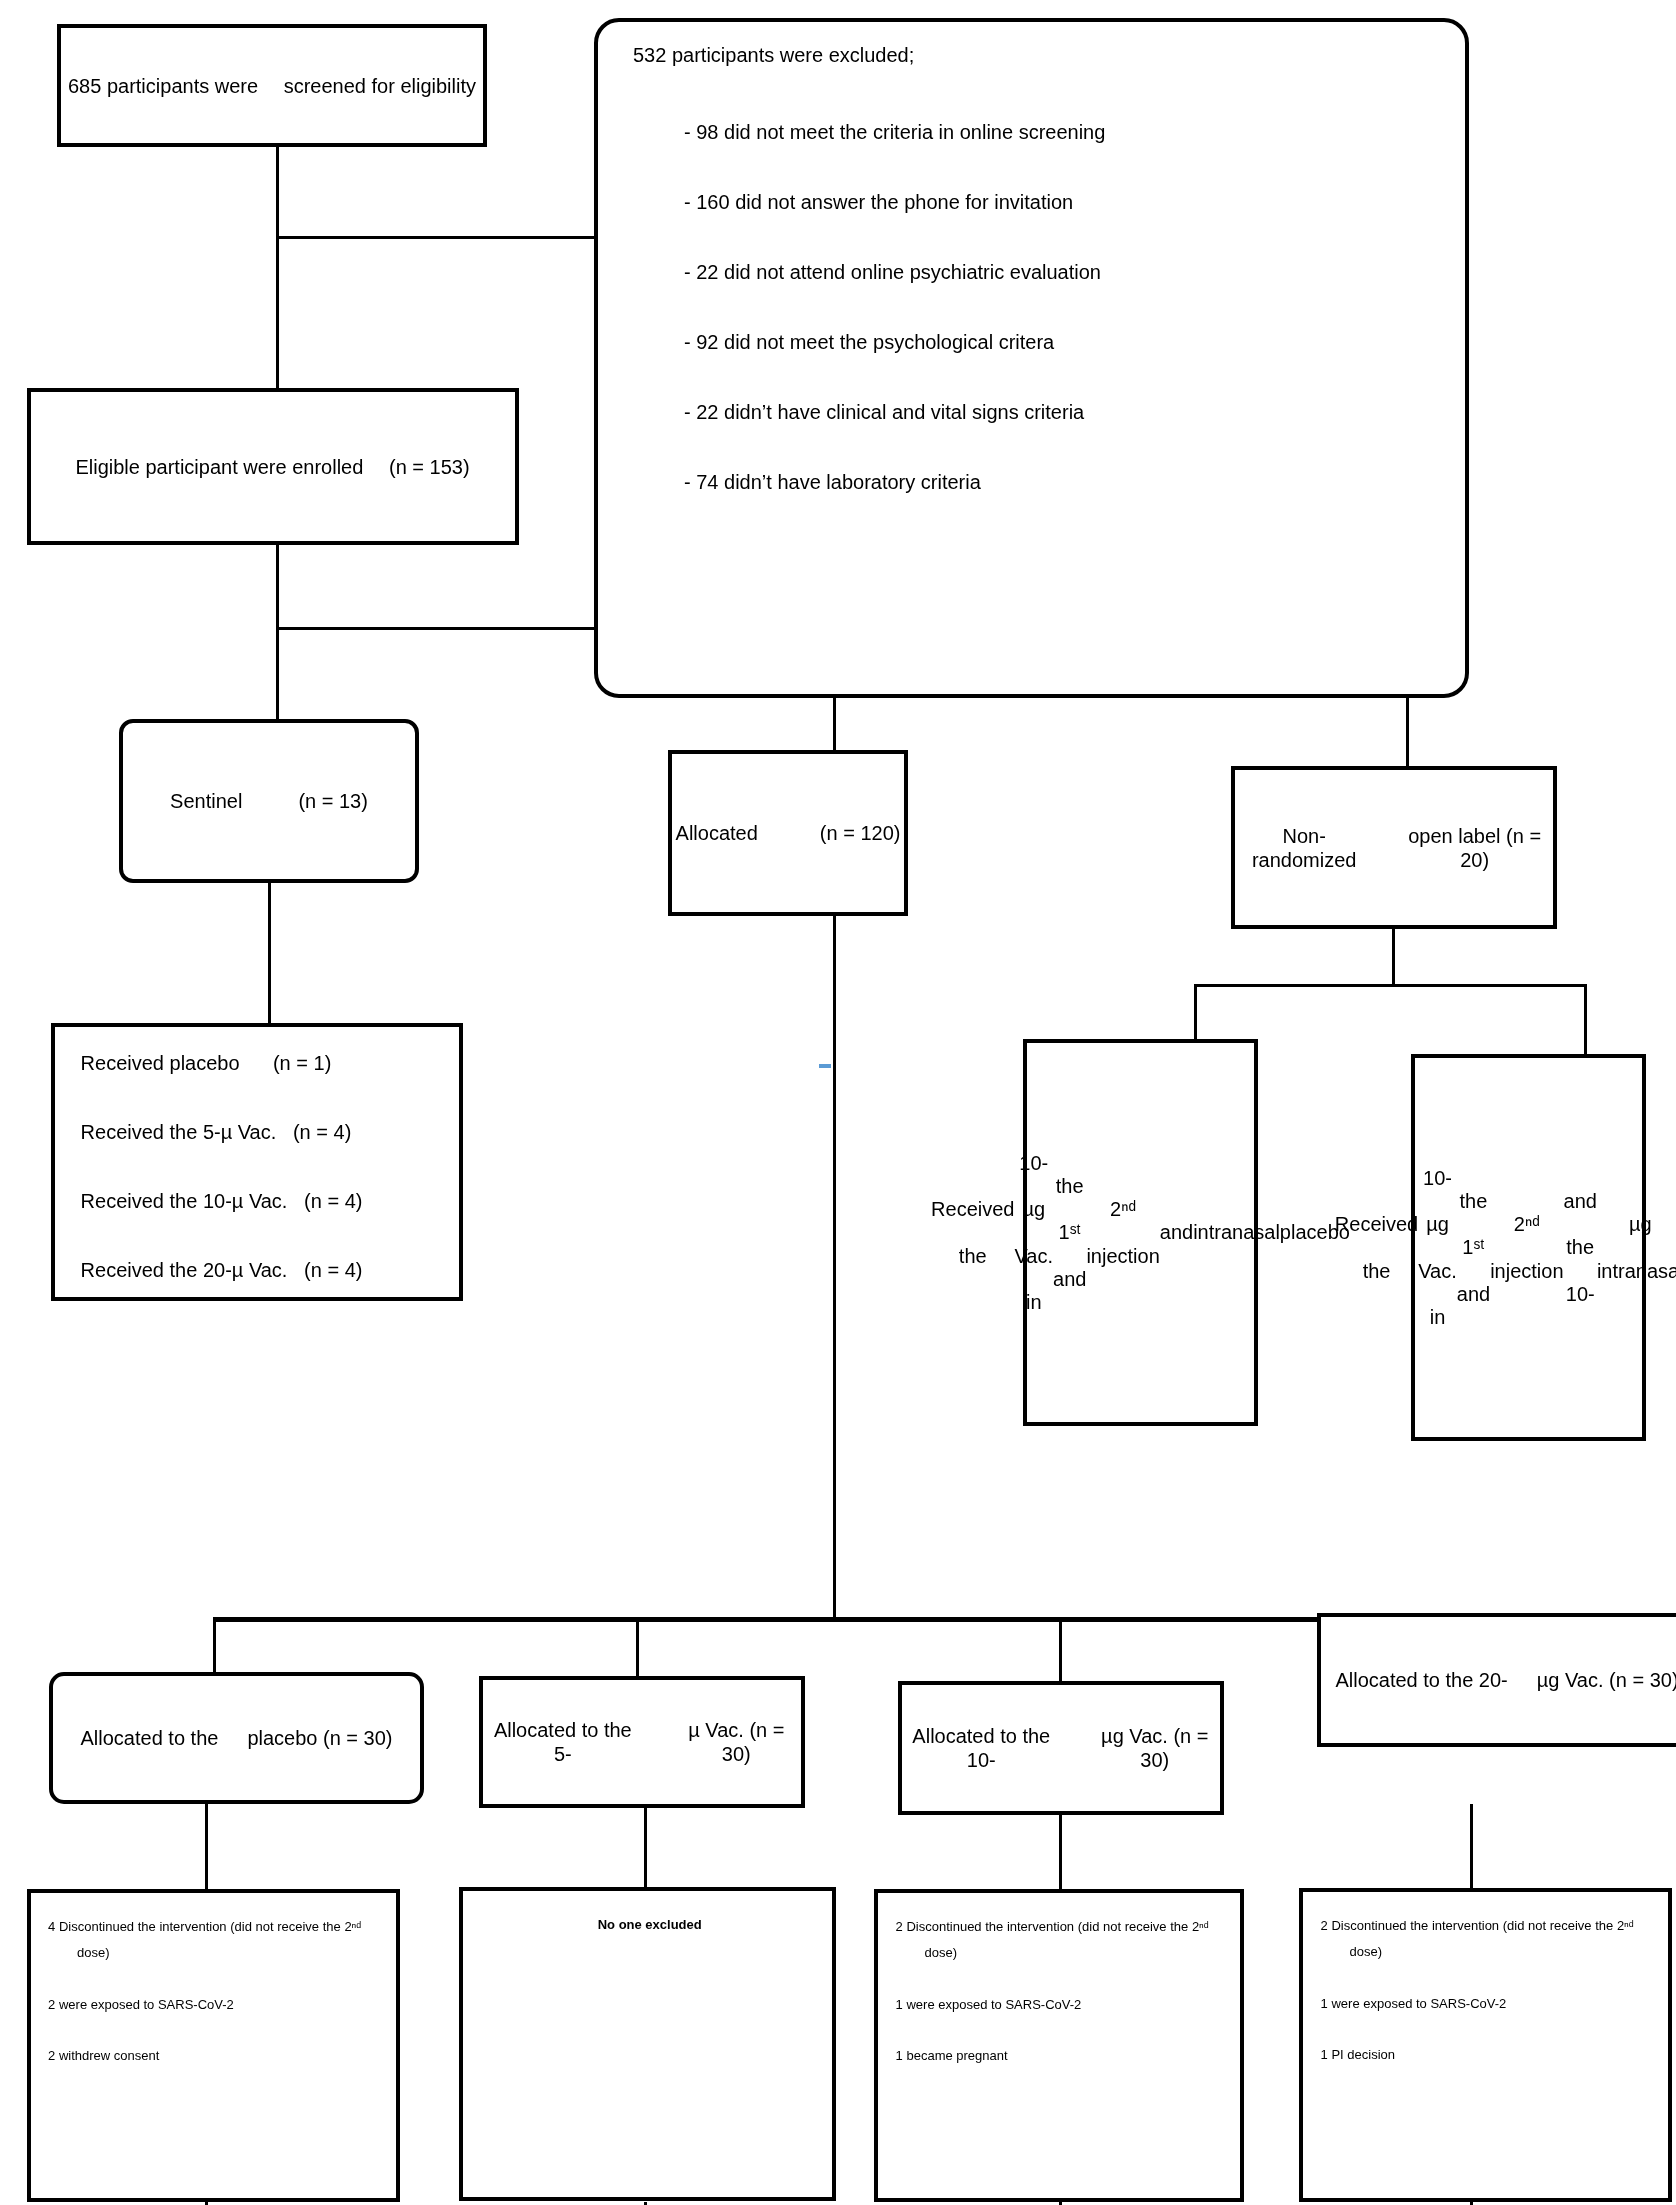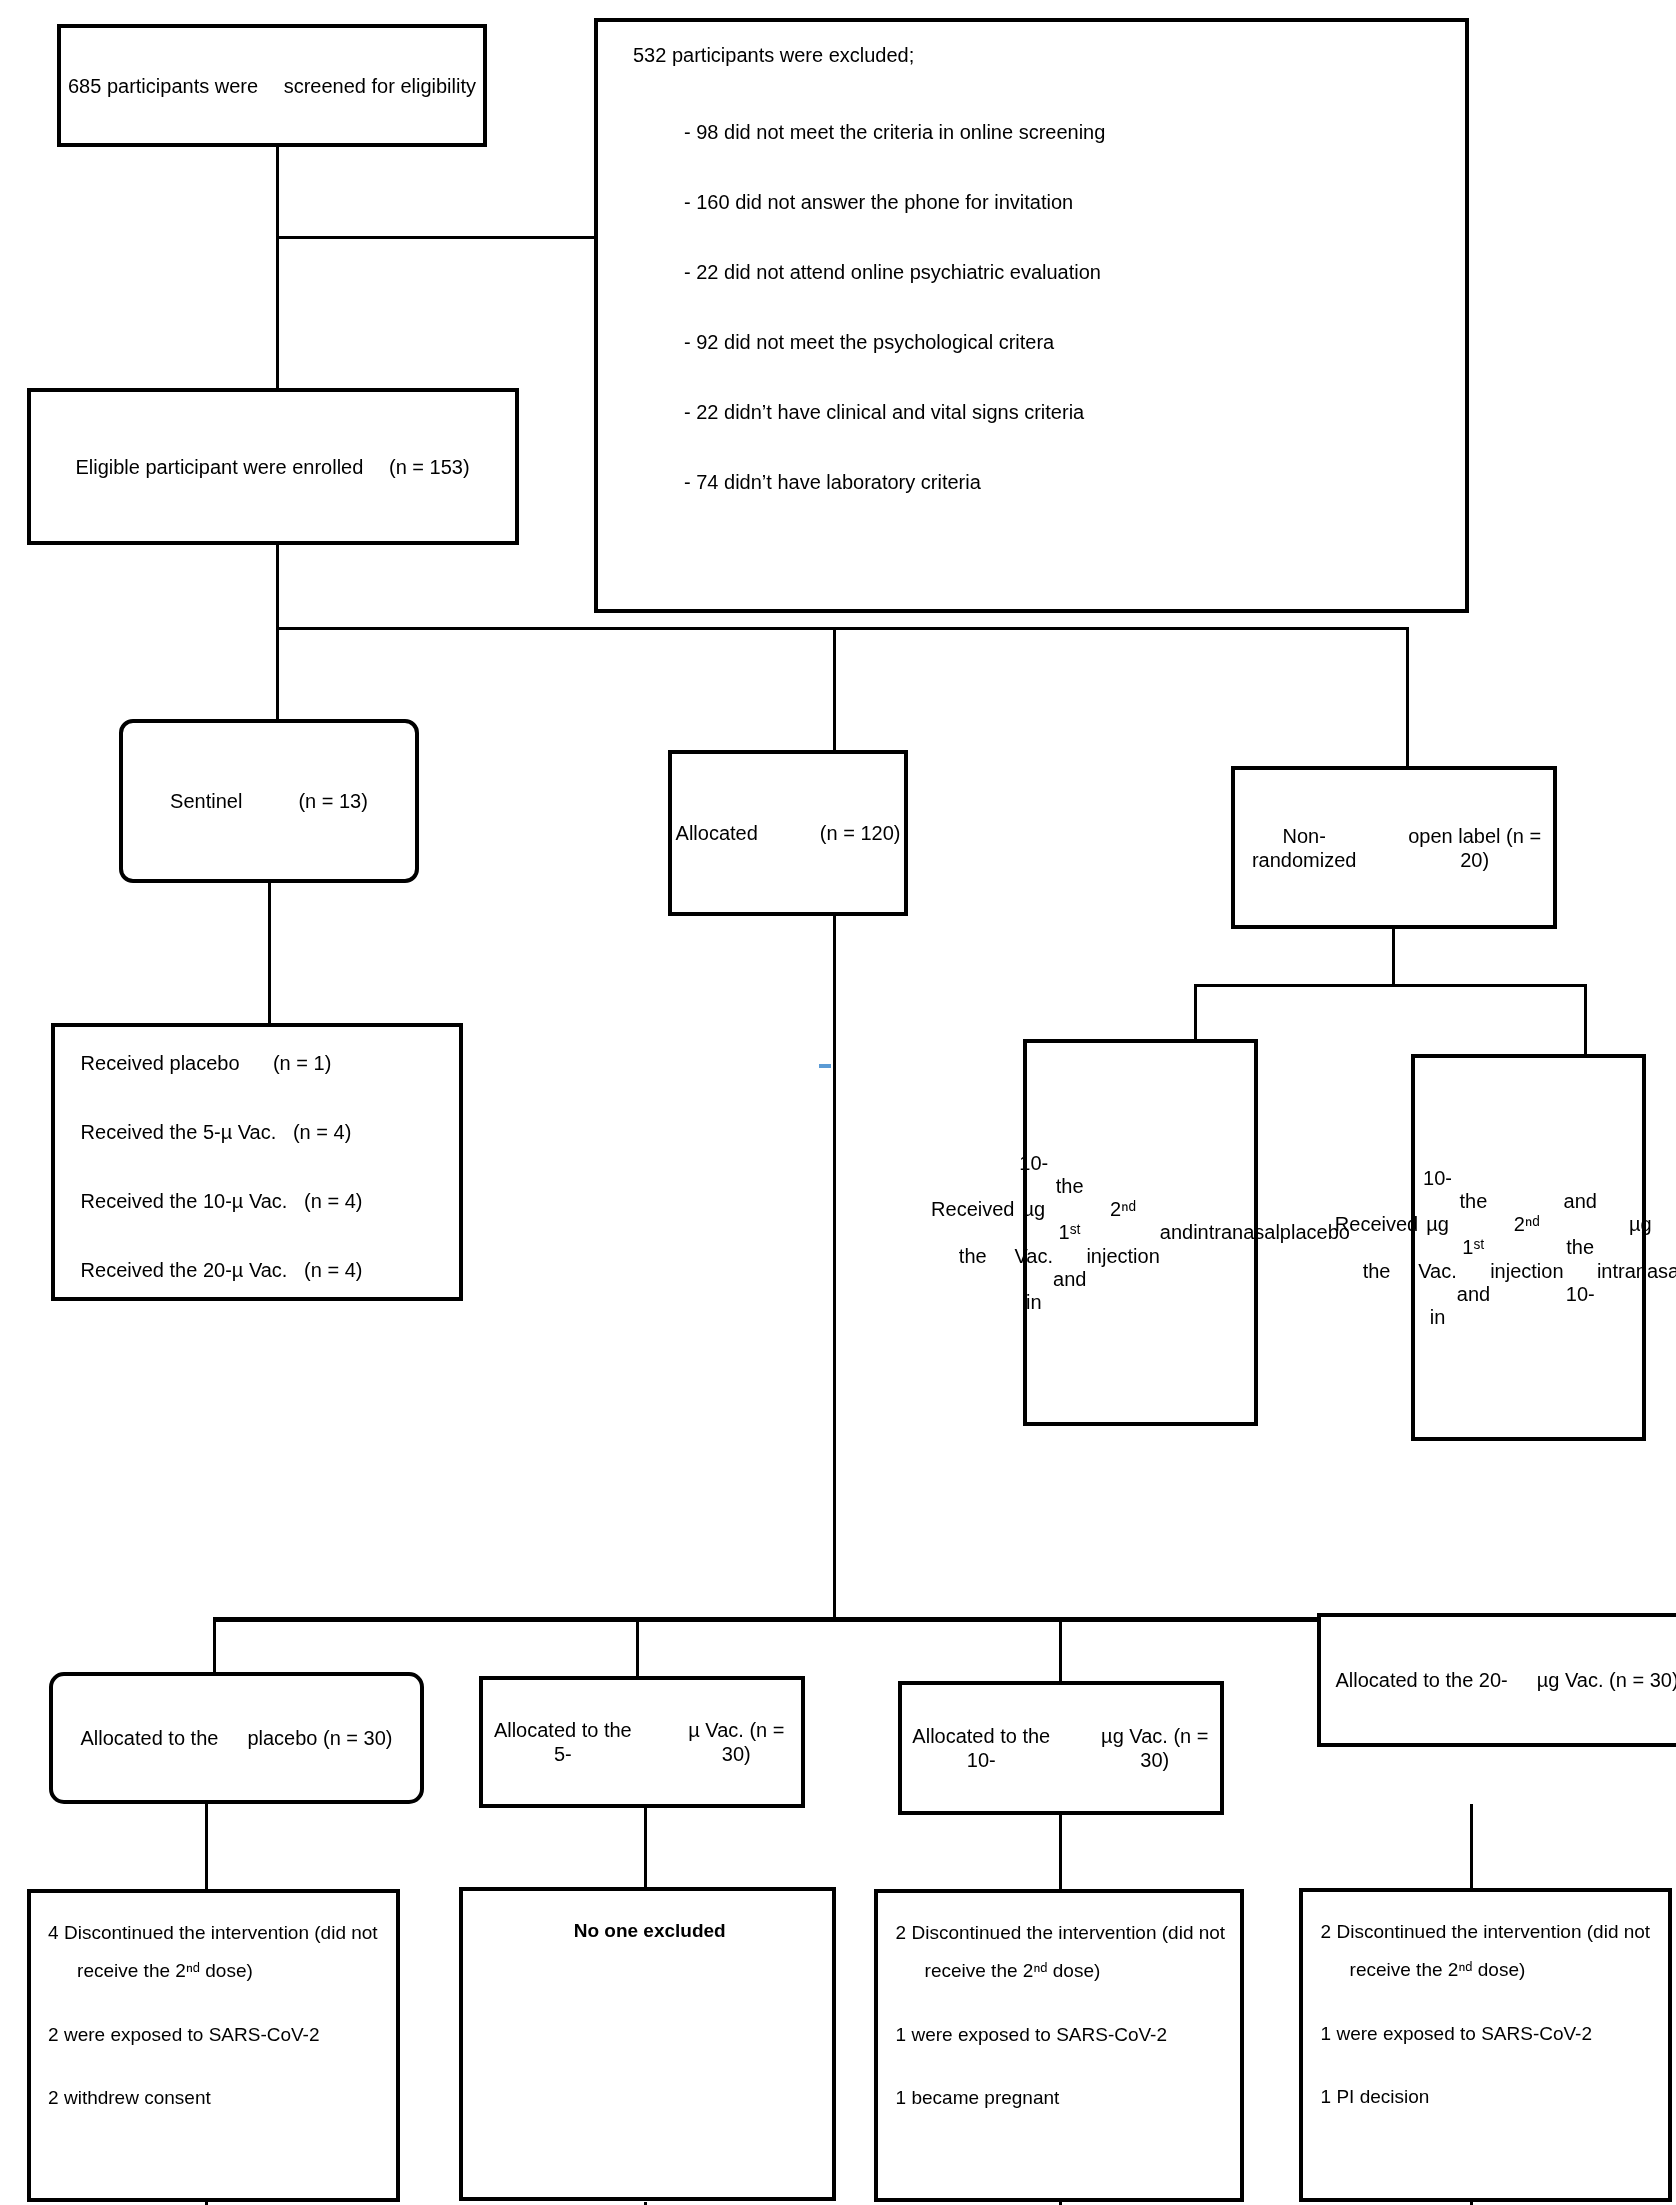--- a/index.html
+++ b/index.html
@@ -31,21 +31,21 @@
   
   .exc-title{margin:21px 8.8px 53px 35px;}
   .exc-item{margin:0 8.8px 46px 86px;}
   
   .recv-item{white-space:pre-wrap;margin:0 4.4px 45px 25.6px;}
   
   .ol-line{line-height:2.32;}
   
   .alloc{gap:29px;font-size:20px;}
   
-  .para-box{font-size:19px;padding:21px 13.2px 0 17.6px;}
+  .para-box{font-size:13px;padding:21px 13.2px 0 17.6px;}
   .hang{padding-left:29px;text-indent:-29px;line-height:2.0;margin:0 0 25.6px 0;}
   .center-text{text-align:center;padding-left:0;text-indent:0;}
 </style>
 </head>
 <body>
 
 <div id="canvas">
 
   <div class="line" style="left:276px;top:146px;width:2.6px;height:243px;"></div>
   <div class="line" style="left:276px;top:236px;width:318px;height:2.6px;"></div>
@@ -72,21 +72,21 @@
   <div class="line" style="left:205px;top:2202px;width:2.6px;height:57px;"></div>
   <div class="line" style="left:644px;top:2202px;width:2.6px;height:56px;"></div>
   <div class="line" style="left:1059px;top:2202px;width:2.6px;height:49px;"></div>
   <div class="line" style="left:1470px;top:2202px;width:2.6px;height:49px;"></div>
 
   <div class="box center-col" style="left:57px;top:24px;width:430px;height:123px;gap:25.6px;">
     <div>685 participants were</div>
     <div>screened for eligibility</div>
   </div>
 
-  <div class="box" style="left:594px;top:17.6px;width:875px;height:595px;">
+  <div class="box" style="left:594px;top:17.6px;width:875px;height:680px;border-radius:25px;">
     <div class="exc-title">532 participants were excluded;</div>
     <div class="exc-item">- 98 did not meet the criteria in online screening</div>
     <div class="exc-item">- 160 did not answer the phone for invitation</div>
     <div class="exc-item">- 22 did not attend online psychiatric evaluation</div>
     <div class="exc-item">- 92 did not meet the psychological critera</div>
     <div class="exc-item">- 22 didn’t have clinical and vital signs criteria</div>
     <div class="exc-item">- 74 didn’t have laboratory criteria</div>
   </div>
 
   <div class="box center-col" style="left:26.5px;top:388px;width:492px;height:157px;gap:25.6px;">

